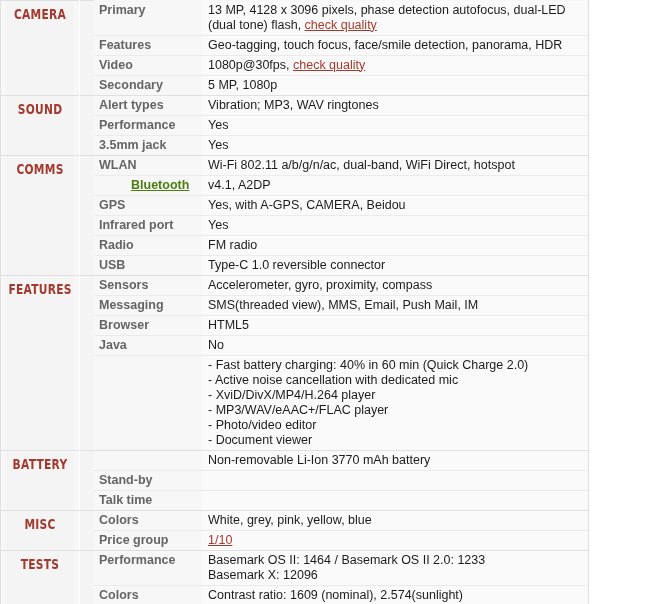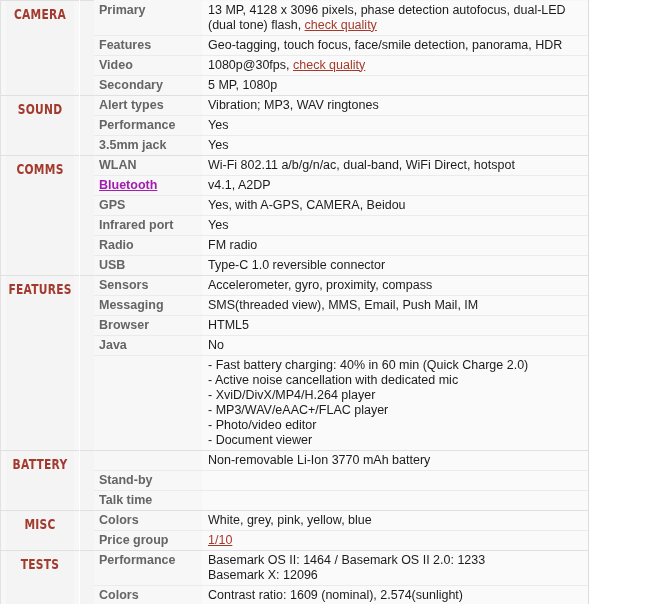--- a/index.html
+++ b/index.html
@@ -96,22 +96,23 @@
     border-top: none;
   }
 
   a.link {
     color: #a53a2c;
     text-decoration: underline;
     cursor: pointer;
   }
 
   .lbl a.link {
-    color: #a21caf;
+    color: #4d7c0f;
     text-decoration: underline;
+    margin-left: 32px;
   }
 
   .bullets {
     white-space: pre-line;
   }
 
   .empty-val { min-height: 15px; }
 </style>
 </head>
 <body>

